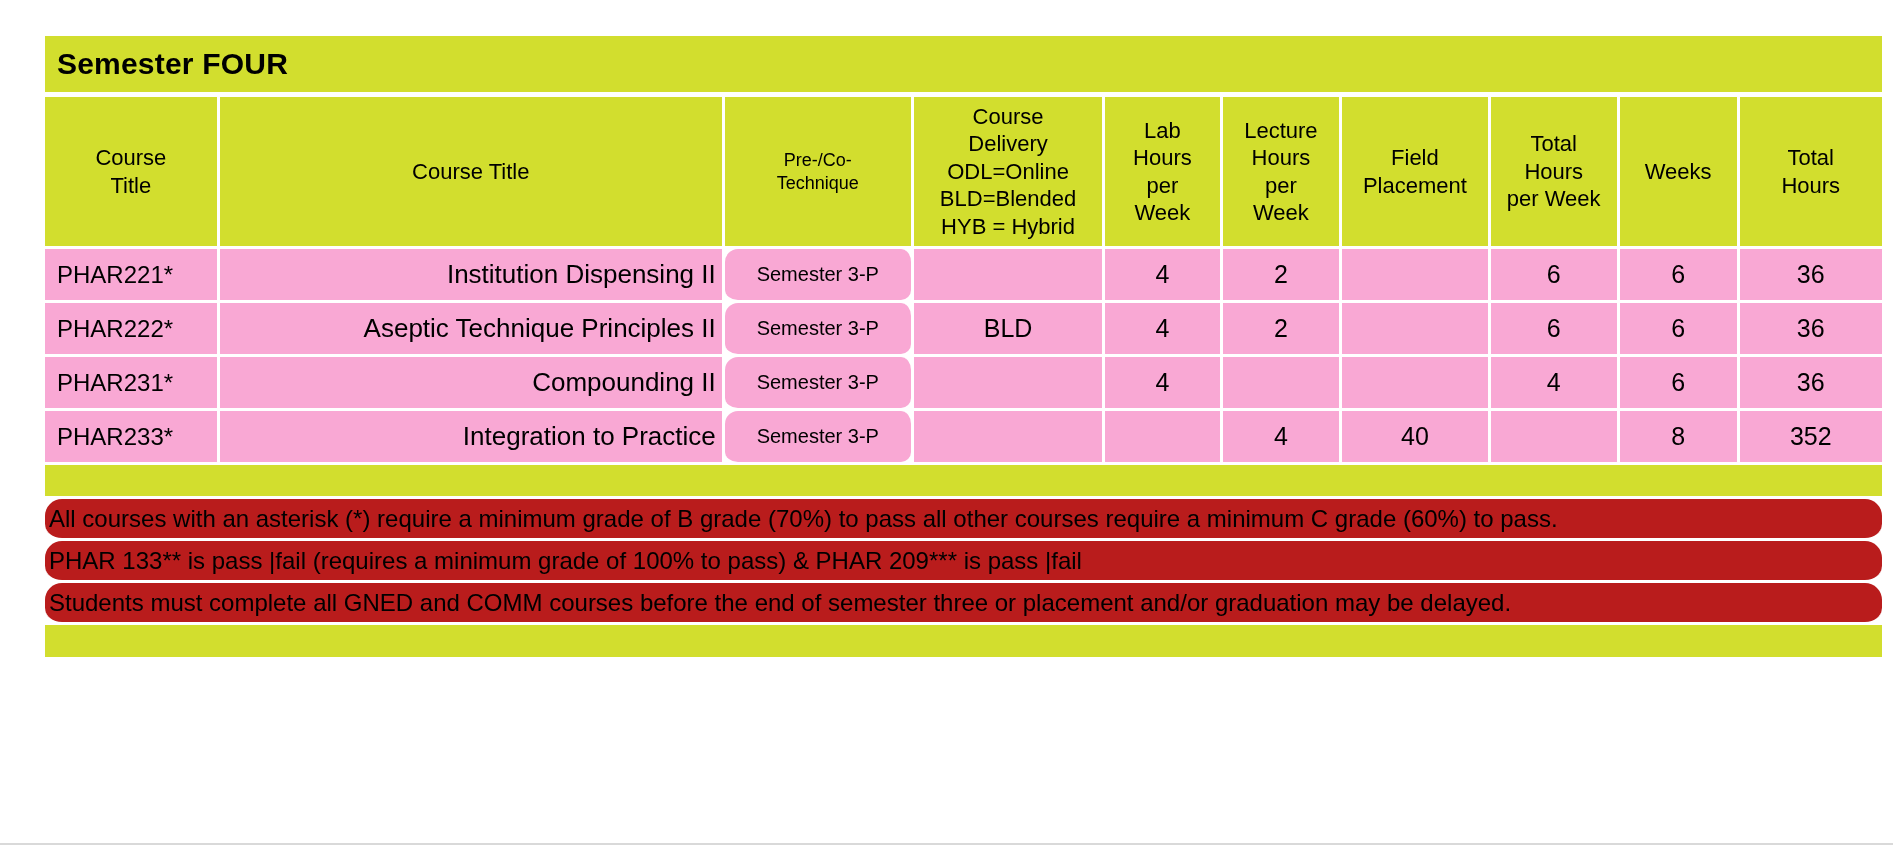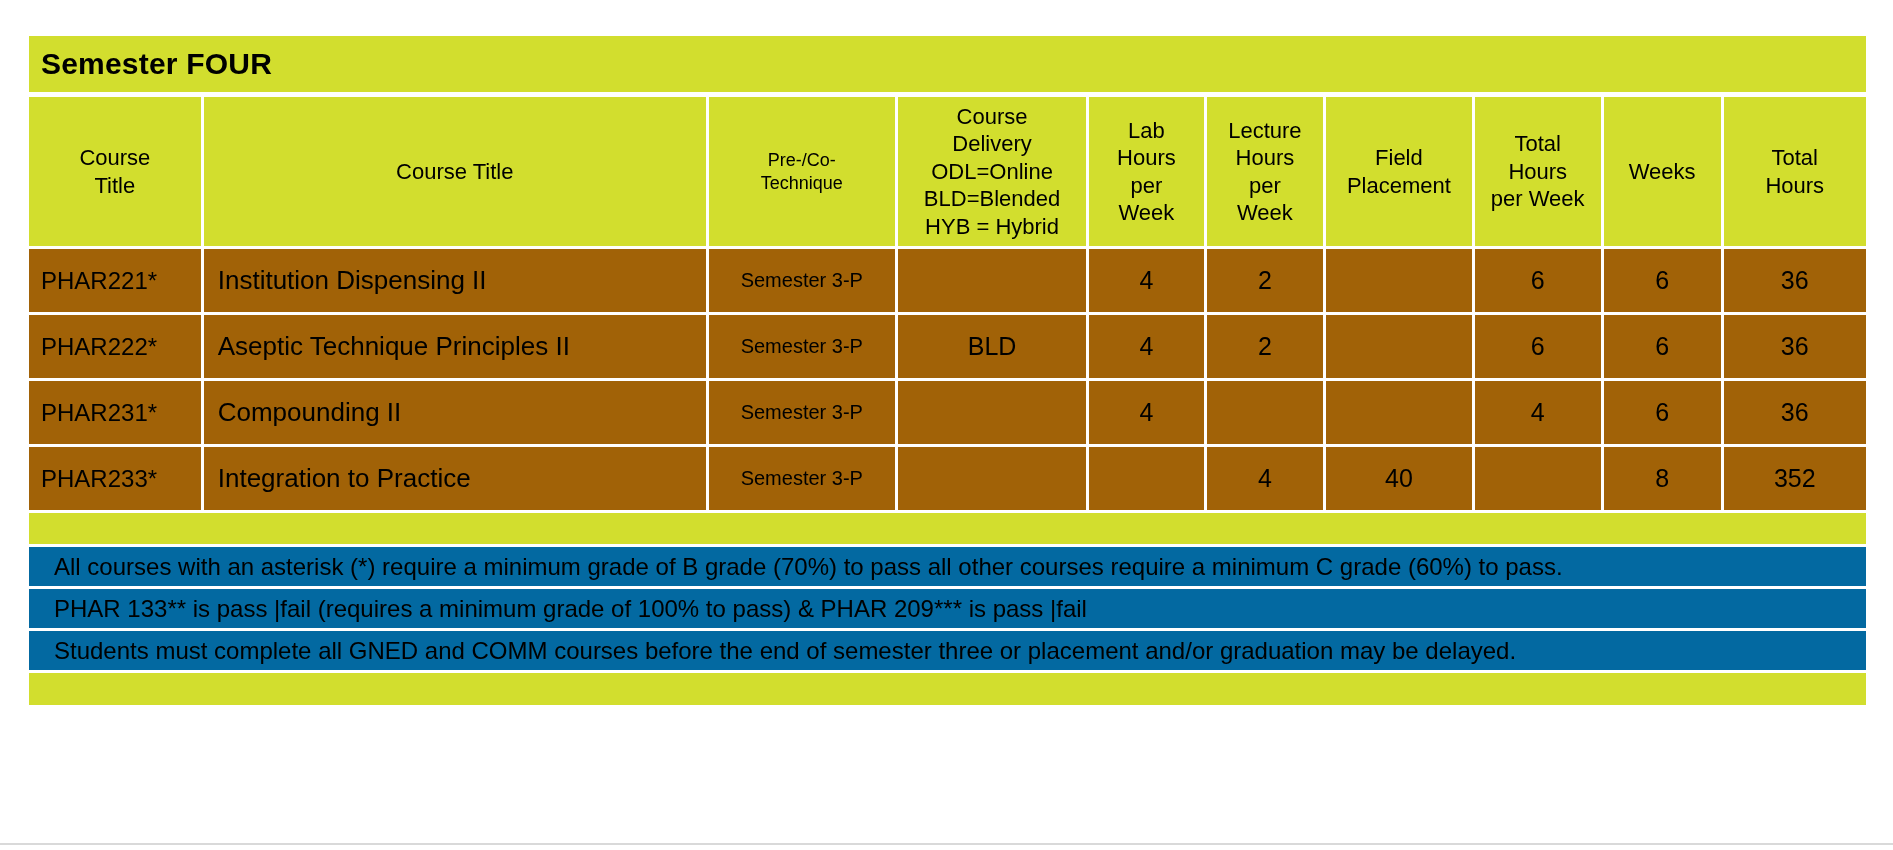--- a/index.html
+++ b/index.html
@@ -11,21 +11,21 @@
   }
   #page {
     width: 1893px;
     height: 850px;
     position: relative;
     background: #ffffff;
     overflow: hidden;
   }
   #sheet {
     position: absolute;
-    left: 29px;
+    left: 45px;
     top: 36px;
     width: 1837px;
     height: 781px;
   }
 
   
   .title-band {
     background: #d2de2e;
     height: 56px;
     display: flex;
@@ -63,48 +63,49 @@
     height: 152px;
     vertical-align: middle;
     text-align: center;
     font-weight: normal;
     font-size: 22px;
     line-height: 1.25;
   }
   thead th.small-head { font-size: 18px; margin-top: 8px; }
 
   tbody td {
-    background: #a16207;
-    height: 66px;
+    background: #f9a8d4;
+    height: 54px;
     vertical-align: middle;
     font-size: 25px;
   }
   tbody td.c-code { text-align: left; padding-left: 12px; font-size: 24px; }
-  tbody td.c-title { text-align: left; padding-left: 14px; font-size: 26px; }
-  tbody td.c-prereq { text-align: center; font-size: 20px; }
+  tbody td.c-title { text-align: right; padding-left: 14px; font-size: 26px; }
+  tbody td.c-prereq { text-align: center; font-size: 20px; border-radius: 13px; }
   tbody td.c-num { text-align: center; }
 
   
   .green-bar {
     background: #d2de2e;
     height: 34px;
     width: 1837px;
     border-bottom: 3px solid #ffffff;
   }
   .note-row {
-    background: #0369a1;
+    background: #b91c1c;
     height: 42px;
     width: 1837px;
     display: flex;
     align-items: center;
-    padding-left: 25px;
+    padding-left: 4px;
     border-bottom: 3px solid #ffffff;
     font-size: 24px;
     color: #000000;
     white-space: nowrap;
+    border-radius: 17px;
   }
   .green-bar-bottom {
     background: #d2de2e;
     height: 32px;
     width: 1837px;
   }
   .page-rule {
     position: absolute;
     left: 0;
     top: 843px;

